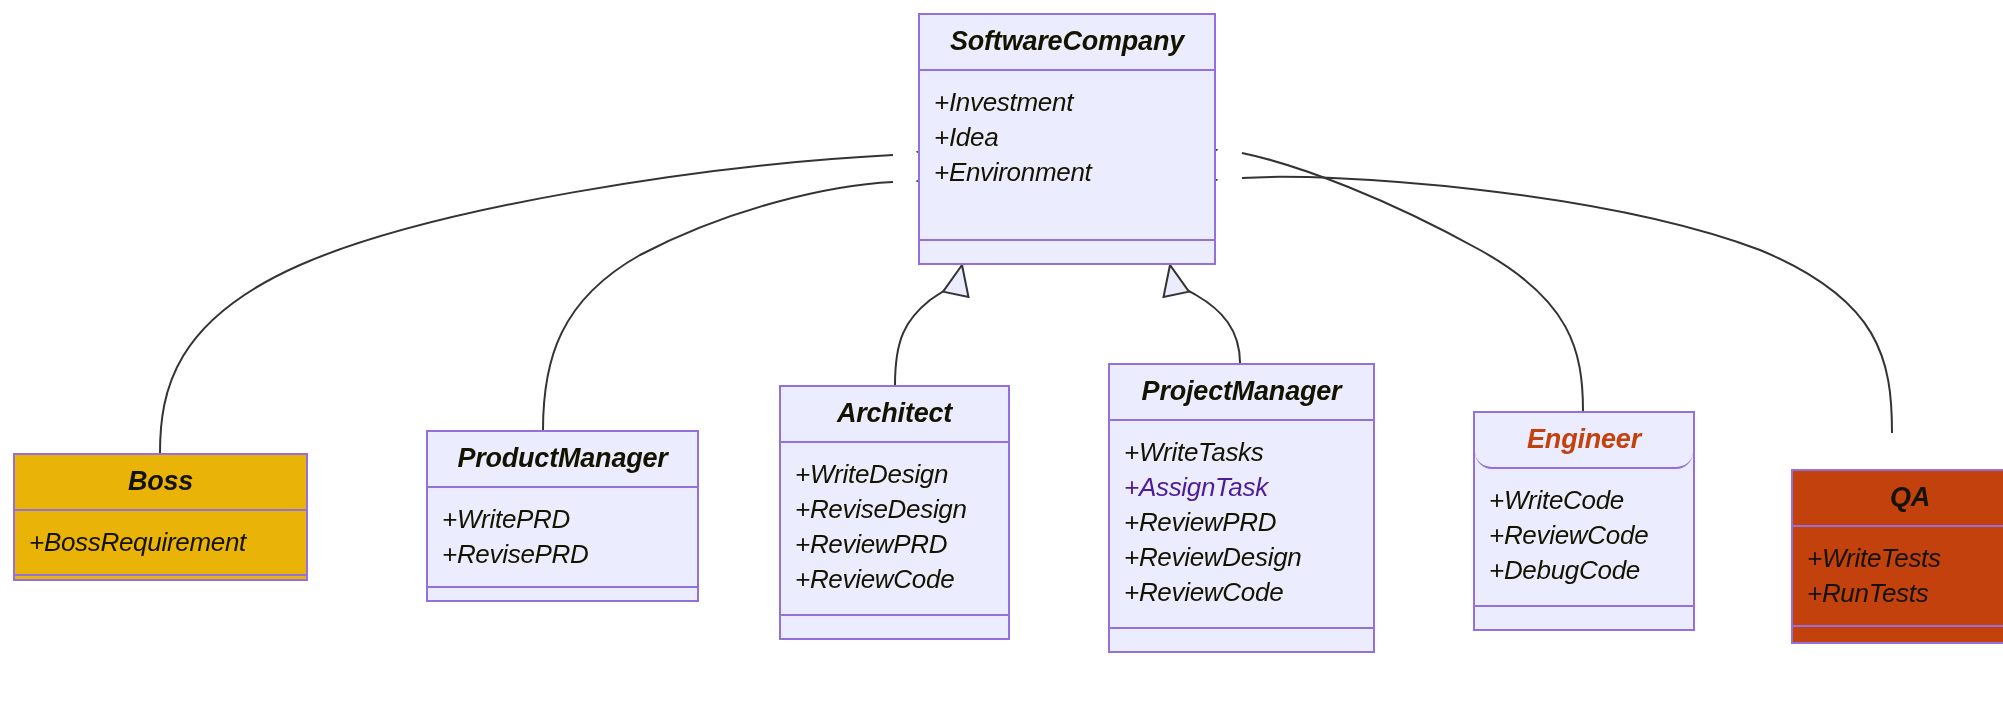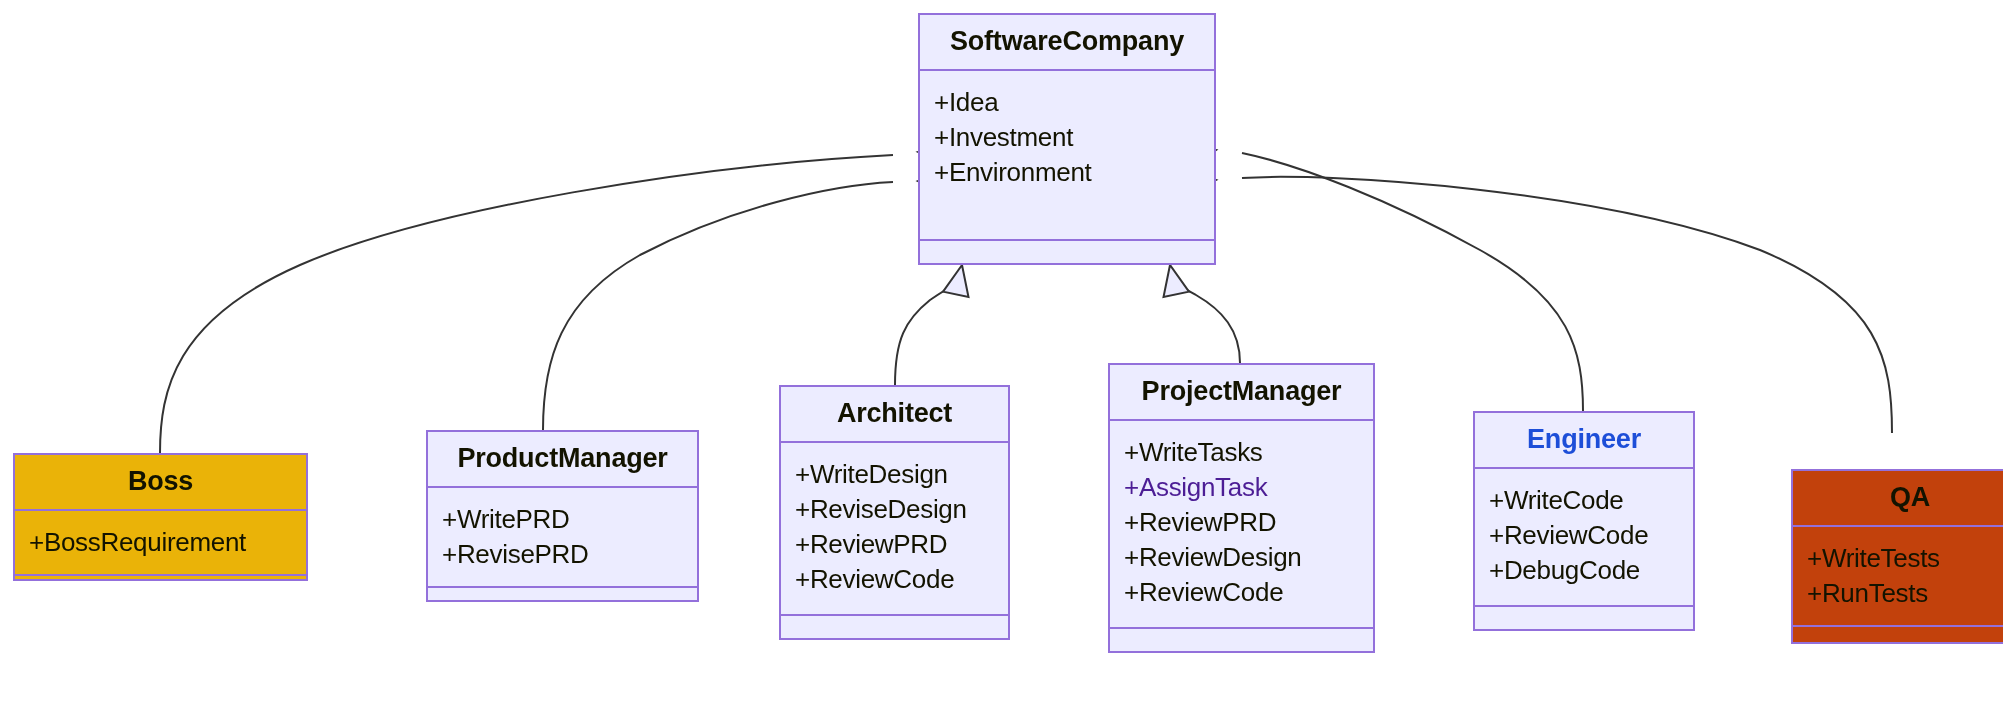--- a/index.html
+++ b/index.html
@@ -29,20 +29,21 @@
     pointer-events: none;
   }
   .uml-class {
     position: absolute;
     box-sizing: border-box;
     background: #ECECFF;
     border: 2px solid #0369a1;
     display: flex;
     flex-direction: column;
     z-index: 5;
+    font-style: italic;
   }
   .uml-title {
     box-sizing: border-box;
     text-align: center;
     font-weight: bold;
     font-size: 27px;
     color: #131300;
     border-bottom: 2px solid #9370DB;
     line-height: 1;
     padding: 13px 10px 14px 10px;
@@ -96,22 +97,22 @@
       <g>
         <path d="M 1892,433 C 1892,360 1880,300 1760,250 C 1600,190 1330,172 1242,178" fill="none" stroke="#333333" stroke-width="2"></path>
         <polygon points="0,0 -30,-13 -30,13" fill="#ECECFF" stroke="#333333" stroke-width="2" stroke-linejoin="miter" transform="translate(1216,180) rotate(356)"></polygon>
       </g>
     </svg>
 
   <div id="class-layer">
       <div class="uml-class" style="left: 918px; top: 13px; width: 298px; height: 252px; background: rgb(236, 236, 255); border-color: rgb(147, 112, 219);">
         <div class="uml-title" style="border-bottom-color: rgb(147, 112, 219); color: rgb(19, 19, 0);">SoftwareCompany</div>
         <div class="uml-members" style="border-bottom-color: rgb(147, 112, 219);">
+          <div class="uml-member" style="color: rgb(19, 19, 0);">+Investment</div>
           <div class="uml-member" style="color: rgb(19, 19, 0);">+Idea</div>
-          <div class="uml-member" style="color: rgb(19, 19, 0);">+Investment</div>
           <div class="uml-member" style="color: rgb(19, 19, 0);">+Environment</div>
         </div>
         <div class="uml-methods"></div>
       </div>
       <div class="uml-class" style="left: 13px; top: 453px; width: 295px; height: 128px; background: #eab308; border-color: rgb(147, 112, 219);">
         <div class="uml-title" style="border-bottom-color: rgb(147, 112, 219); color: rgb(19, 19, 0);">Boss</div>
         <div class="uml-members" style="border-bottom-color: rgb(147, 112, 219);">
           <div class="uml-member" style="color: rgb(19, 19, 0);">+BossRequirement</div>
         </div>
         <div class="uml-methods"></div>
@@ -139,21 +140,21 @@
         <div class="uml-members" style="border-bottom-color: rgb(147, 112, 219);">
           <div class="uml-member" style="color: rgb(19, 19, 0);">+WriteTasks</div>
           <div class="uml-member" style="color: #4c1d95;">+AssignTask</div>
           <div class="uml-member" style="color: rgb(19, 19, 0);">+ReviewPRD</div>
           <div class="uml-member" style="color: rgb(19, 19, 0);">+ReviewDesign</div>
           <div class="uml-member" style="color: rgb(19, 19, 0);">+ReviewCode</div>
         </div>
         <div class="uml-methods"></div>
       </div>
       <div class="uml-class" style="left: 1473px; top: 411px; width: 222px; height: 220px; background: rgb(236, 236, 255); border-color: rgb(147, 112, 219);">
-        <div class="uml-title" style="border-bottom-color: rgb(147, 112, 219); color: #1d4ed8;">Engineer</div>
+        <div class="uml-title" style="border-bottom-color: rgb(147, 112, 219); color: #c2410c; border-radius: 17px;">Engineer</div>
         <div class="uml-members" style="border-bottom-color: rgb(147, 112, 219);">
           <div class="uml-member" style="color: rgb(19, 19, 0);">+WriteCode</div>
           <div class="uml-member" style="color: rgb(19, 19, 0);">+ReviewCode</div>
           <div class="uml-member" style="color: rgb(19, 19, 0);">+DebugCode</div>
         </div>
         <div class="uml-methods"></div>
       </div>
       <div class="uml-class" style="left: 1791px; top: 433px; width: 238px; height: 175px; background: #c2410c; border-color: rgb(147, 112, 219); margin-top: 36px;">
         <div class="uml-title" style="border-bottom-color: rgb(147, 112, 219); color: rgb(19, 19, 0);">QA</div>
         <div class="uml-members" style="border-bottom-color: rgb(147, 112, 219);">

